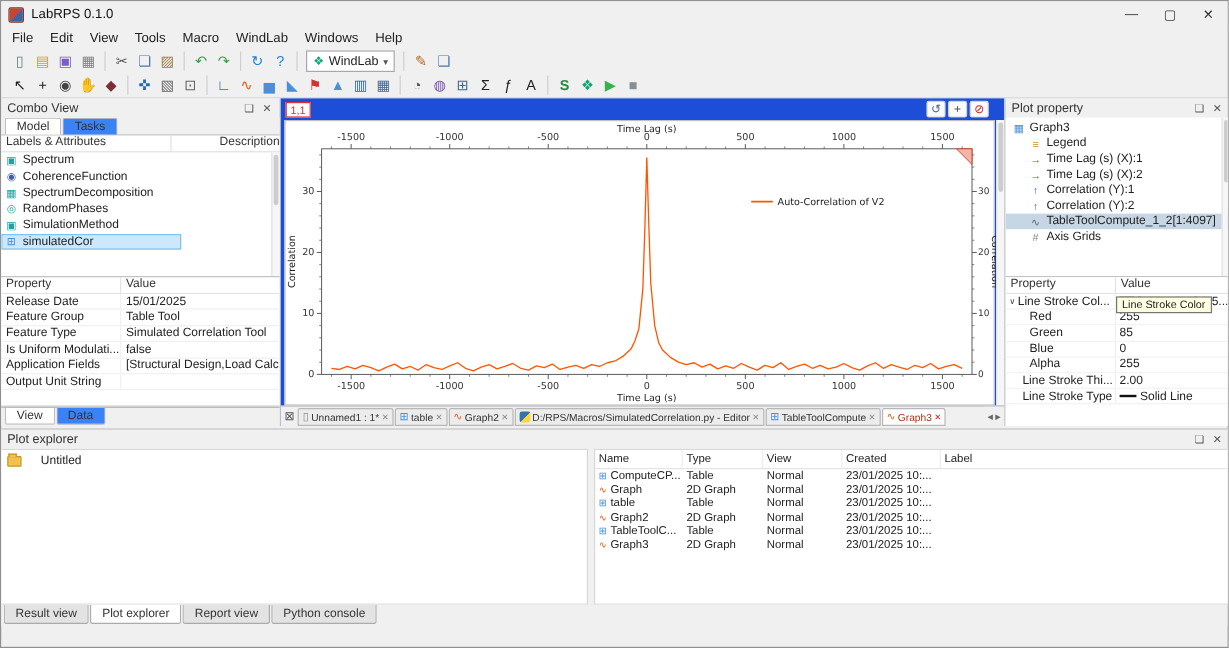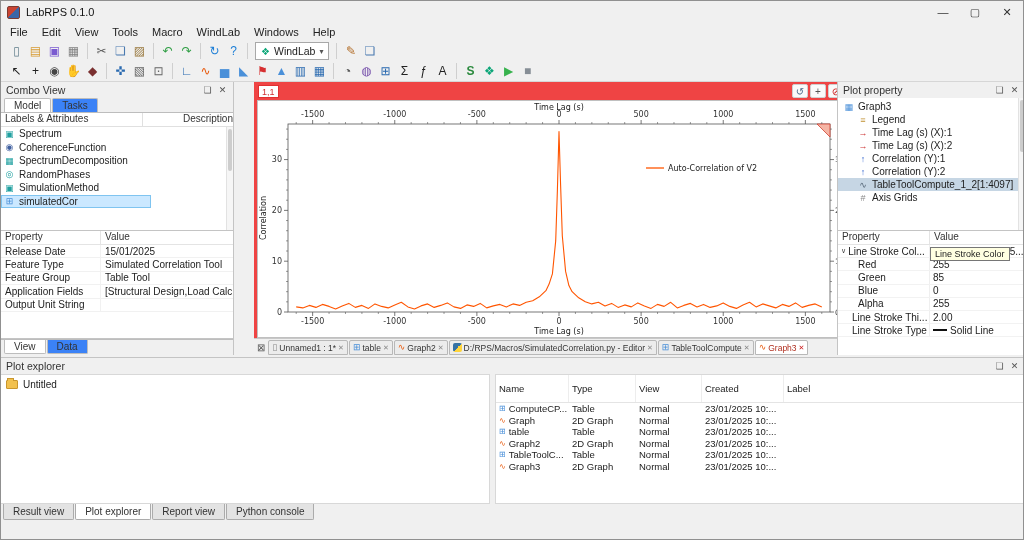--- a/index.html
+++ b/index.html
@@ -55,21 +55,21 @@
 
   #combo-props { flex:1; background:#fff; overflow:hidden; font-size:10px; border-bottom:1px solid #c4c4c4; }
   .pg-head { display:flex; height:14px; border-bottom:1px solid #e4e4e4; color:#333; }
   .pg-hn { width:100px; padding-left:4px; border-right:1px solid #e4e4e4; }
   .pg-hv { flex:1; padding-left:4px; }
   .pg-row { display:flex; height:13.4px; align-items:center; border-bottom:1px solid #f1f1f1; }
   .pg-name { width:100px; padding-left:4px; border-right:1px solid #f1f1f1; white-space:nowrap; overflow:hidden; height:100%; display:flex; align-items:center; }
   .pg-val { flex:1; padding-left:4px; white-space:nowrap; overflow:hidden; }
 
   
-  #center { position:absolute; left:233px; top:81px; width:603px; height:273px; background:#ef4444;margin-left:20px; }
+  #center { position:absolute; left:233px; top:81px; width:603px; height:273px; background:#1d4ed8; }
   #plot-minibar { position:absolute; left:0; top:0; width:100%; height:18px; display:flex; align-items:center; padding:0 4px; }
   .cellind { border:1px solid #e03030; color:#d03030; font-size:9px; padding:0 3px; height:13px; line-height:12px; background:#fff; }
   #plot-tools { margin-left:auto; display:flex; gap:2px; padding-right:9px; }
   .ptool { width:16px; height:14px; font-size:10px; display:flex; align-items:center; justify-content:center; border:1px solid #d0d0d0; background:#fafafa; border-radius:2px; }
   #plot-canvas { position:absolute; left:3px; top:18px; width:592px; height:238px; background:#fff; border:1px solid #c0c0c0; }
   #plot-canvas svg { display:block; }
   svg text { font-family:"DejaVu Sans", sans-serif; }
   #plot-vscroll { position:absolute; left:596px; top:18px; width:7px; height:238px; background:#f6f6f6; border-left:1px solid #e2e2e2; }
 
   #mdi-tabs { position:absolute; left:0; top:256px; width:100%; height:17px; background:#f0f0f0; border-top:1px solid #cscsc; border-top:1px solid #c8c8c8; display:flex; align-items:flex-end; padding-left:2px; overflow:hidden; white-space:nowrap; }
@@ -100,26 +100,26 @@
   .exp { font-size:7px; color:#444; }
   .swatch { width:12px; height:8px; border:1px solid #555; flex:0 0 auto; }
   .linesample { width:14px; height:0; border-top:2px solid #111; flex:0 0 auto; }
   .cbx { width:9px; height:9px; border:1px solid #888; background:#fff; flex:0 0 auto; }
   #tooltip { position:absolute; left:929px; top:246px; height:14px; padding:0 4px; background:#ffffe1; border:1px solid #767676; font-size:9px; line-height:12px; z-index:50; color:#222; white-space:nowrap; }
 
   
   #explorer { position:absolute; left:0; top:356px; width:1024px; height:147px; background:#f0f0f0; border-top:1px solid #c4c4c4; display:flex; flex-direction:column; }
   #exp-content { flex:1; display:flex; overflow:hidden; }
   #exp-tree { width:489px; background:#fff; border:1px solid #d8d8d8; border-left:none; padding:2px 0; }
-  .exp-root { display:flex; align-items:center; gap:5px; padding-left:5px; font-size:10px; height:14px; }
+  .exp-root { display:flex; align-items:center; gap:16px; padding-left:5px; font-size:10px; height:14px; }
   .icon-folder { width:12px; height:9px; background:#f2c14e; border:1px solid #c9962e; border-radius:1px; position:relative; flex:0 0 auto; }
   .icon-folder::before { content:""; position:absolute; left:0; top:-3px; width:5px; height:2px; background:#f2c14e; border:1px solid #c9962e; border-bottom:none; }
   #exp-split { width:5px; }
   #exp-table { flex:1; background:#fff; border:1px solid #d8d8d8; border-right:none; font-size:9.5px; overflow:hidden; }
-  .et-head { display:flex; height:28px; border-bottom:1px solid #e4e4e4; color:#222; }
+  .et-head { display:flex; height:16px; border-bottom:1px solid #e4e4e4; color:#222; }
   .et-row { display:flex; height:11.5px; align-items:center; }
   .et-c { padding-left:3px; overflow:hidden; white-space:nowrap; display:flex; align-items:center; gap:3px; height:100%; }
   .et-c.h { border-right:1px solid #ededed; align-items:center; }
   .w0 { width:73px; } .w1 { width:67px; } .w2 { width:66px; } .w3 { width:82px; } .w4 { flex:1; }
   .row-ic { font-size:8px; }
 
   
   #view-tabs { position:absolute; left:0; top:503px; width:100%; height:18px; display:flex; align-items:flex-start; background:#f0f0f0; padding-left:1px; }
   .vtab { padding:2px 9px; font-size:10px; border:1px solid #ababab; border-top:none; background:#e3e3e3; border-radius:0 0 2px 2px; margin-left:1px; color:#333; }
   .vtab.active { background:#fff; }
@@ -284,26 +284,30 @@
       <div class="pg-head">
         <span class="pg-hn">Property</span>
         <span class="pg-hv">Value</span>
       </div>
       <div id="combo-props-rows">
           <div class="pg-row">
             <div class="pg-name">Release Date</div>
             <div class="pg-val">15/01/2025</div>
           </div>
           <div class="pg-row">
+            <div class="pg-name">Feature Group</div>
+            <div class="pg-val">Table Tool</div>
+          </div>
+          <div class="pg-row">
             <div class="pg-name">Feature Type</div>
             <div class="pg-val">Simulated Correlation Tool</div>
           </div>
           <div class="pg-row">
-            <div class="pg-name">Feature Group</div>
-            <div class="pg-val">Table Tool</div>
+            <div class="pg-name">Is Uniform Modulati...</div>
+            <div class="pg-val">false</div>
           </div>
           <div class="pg-row">
             <div class="pg-name">Application Fields</div>
             <div class="pg-val">[Structural Design,Load Calc...</div>
           </div>
           <div class="pg-row">
             <div class="pg-name">Output Unit String</div>
             <div class="pg-val"></div>
           </div>
         </div>

